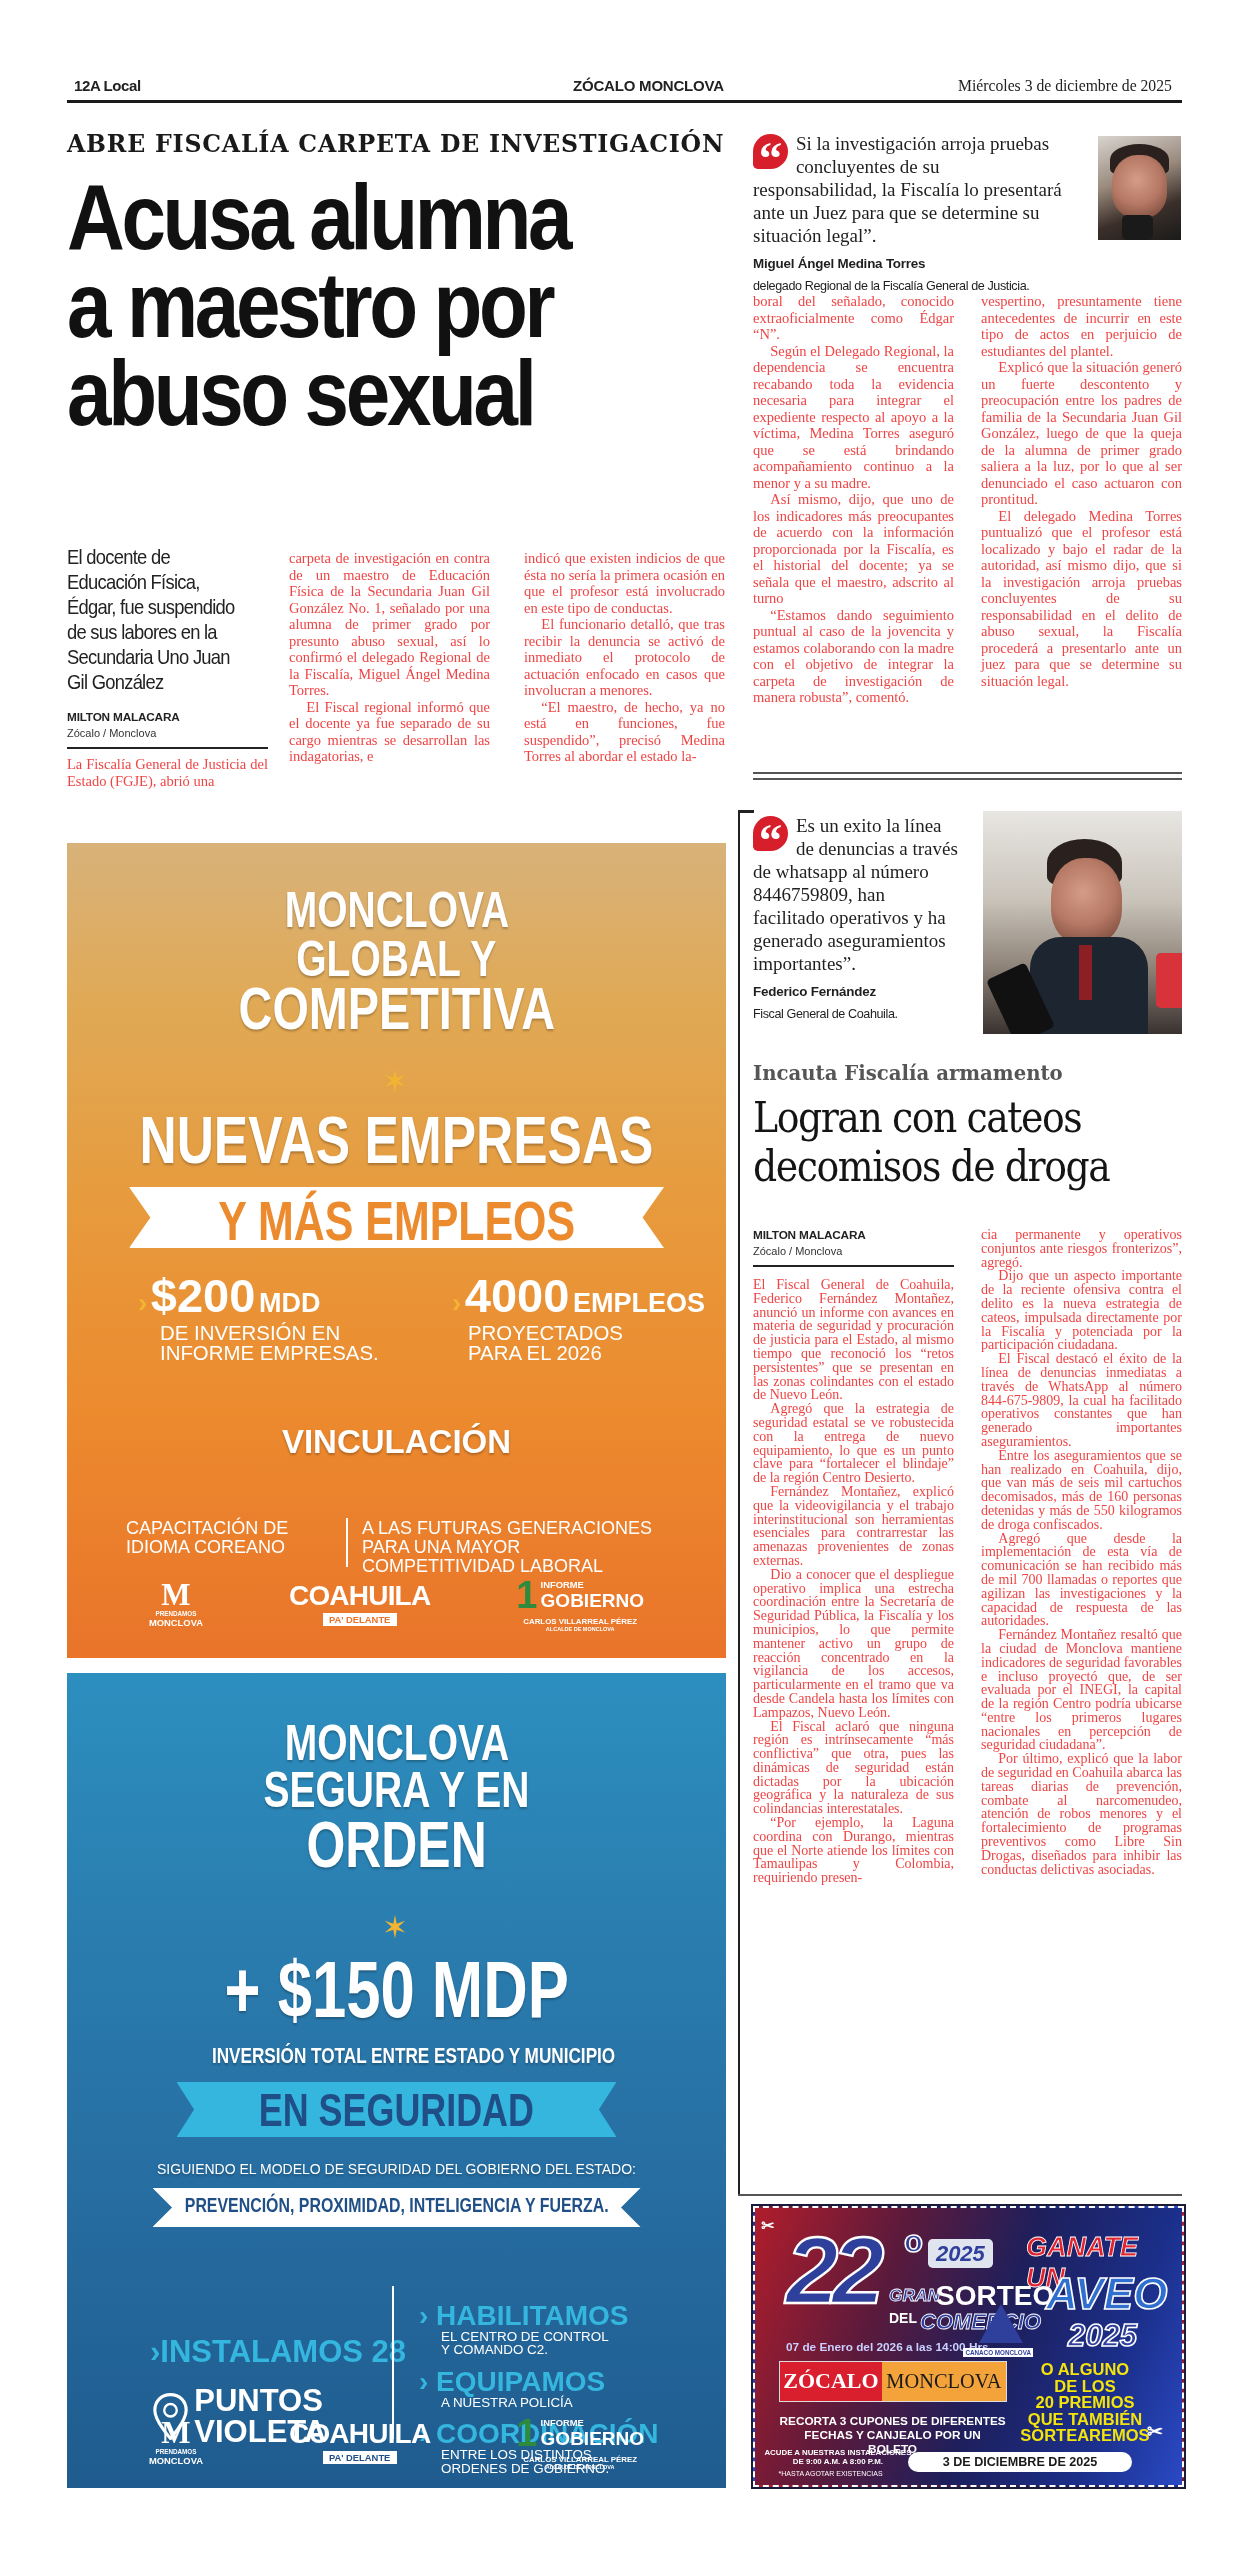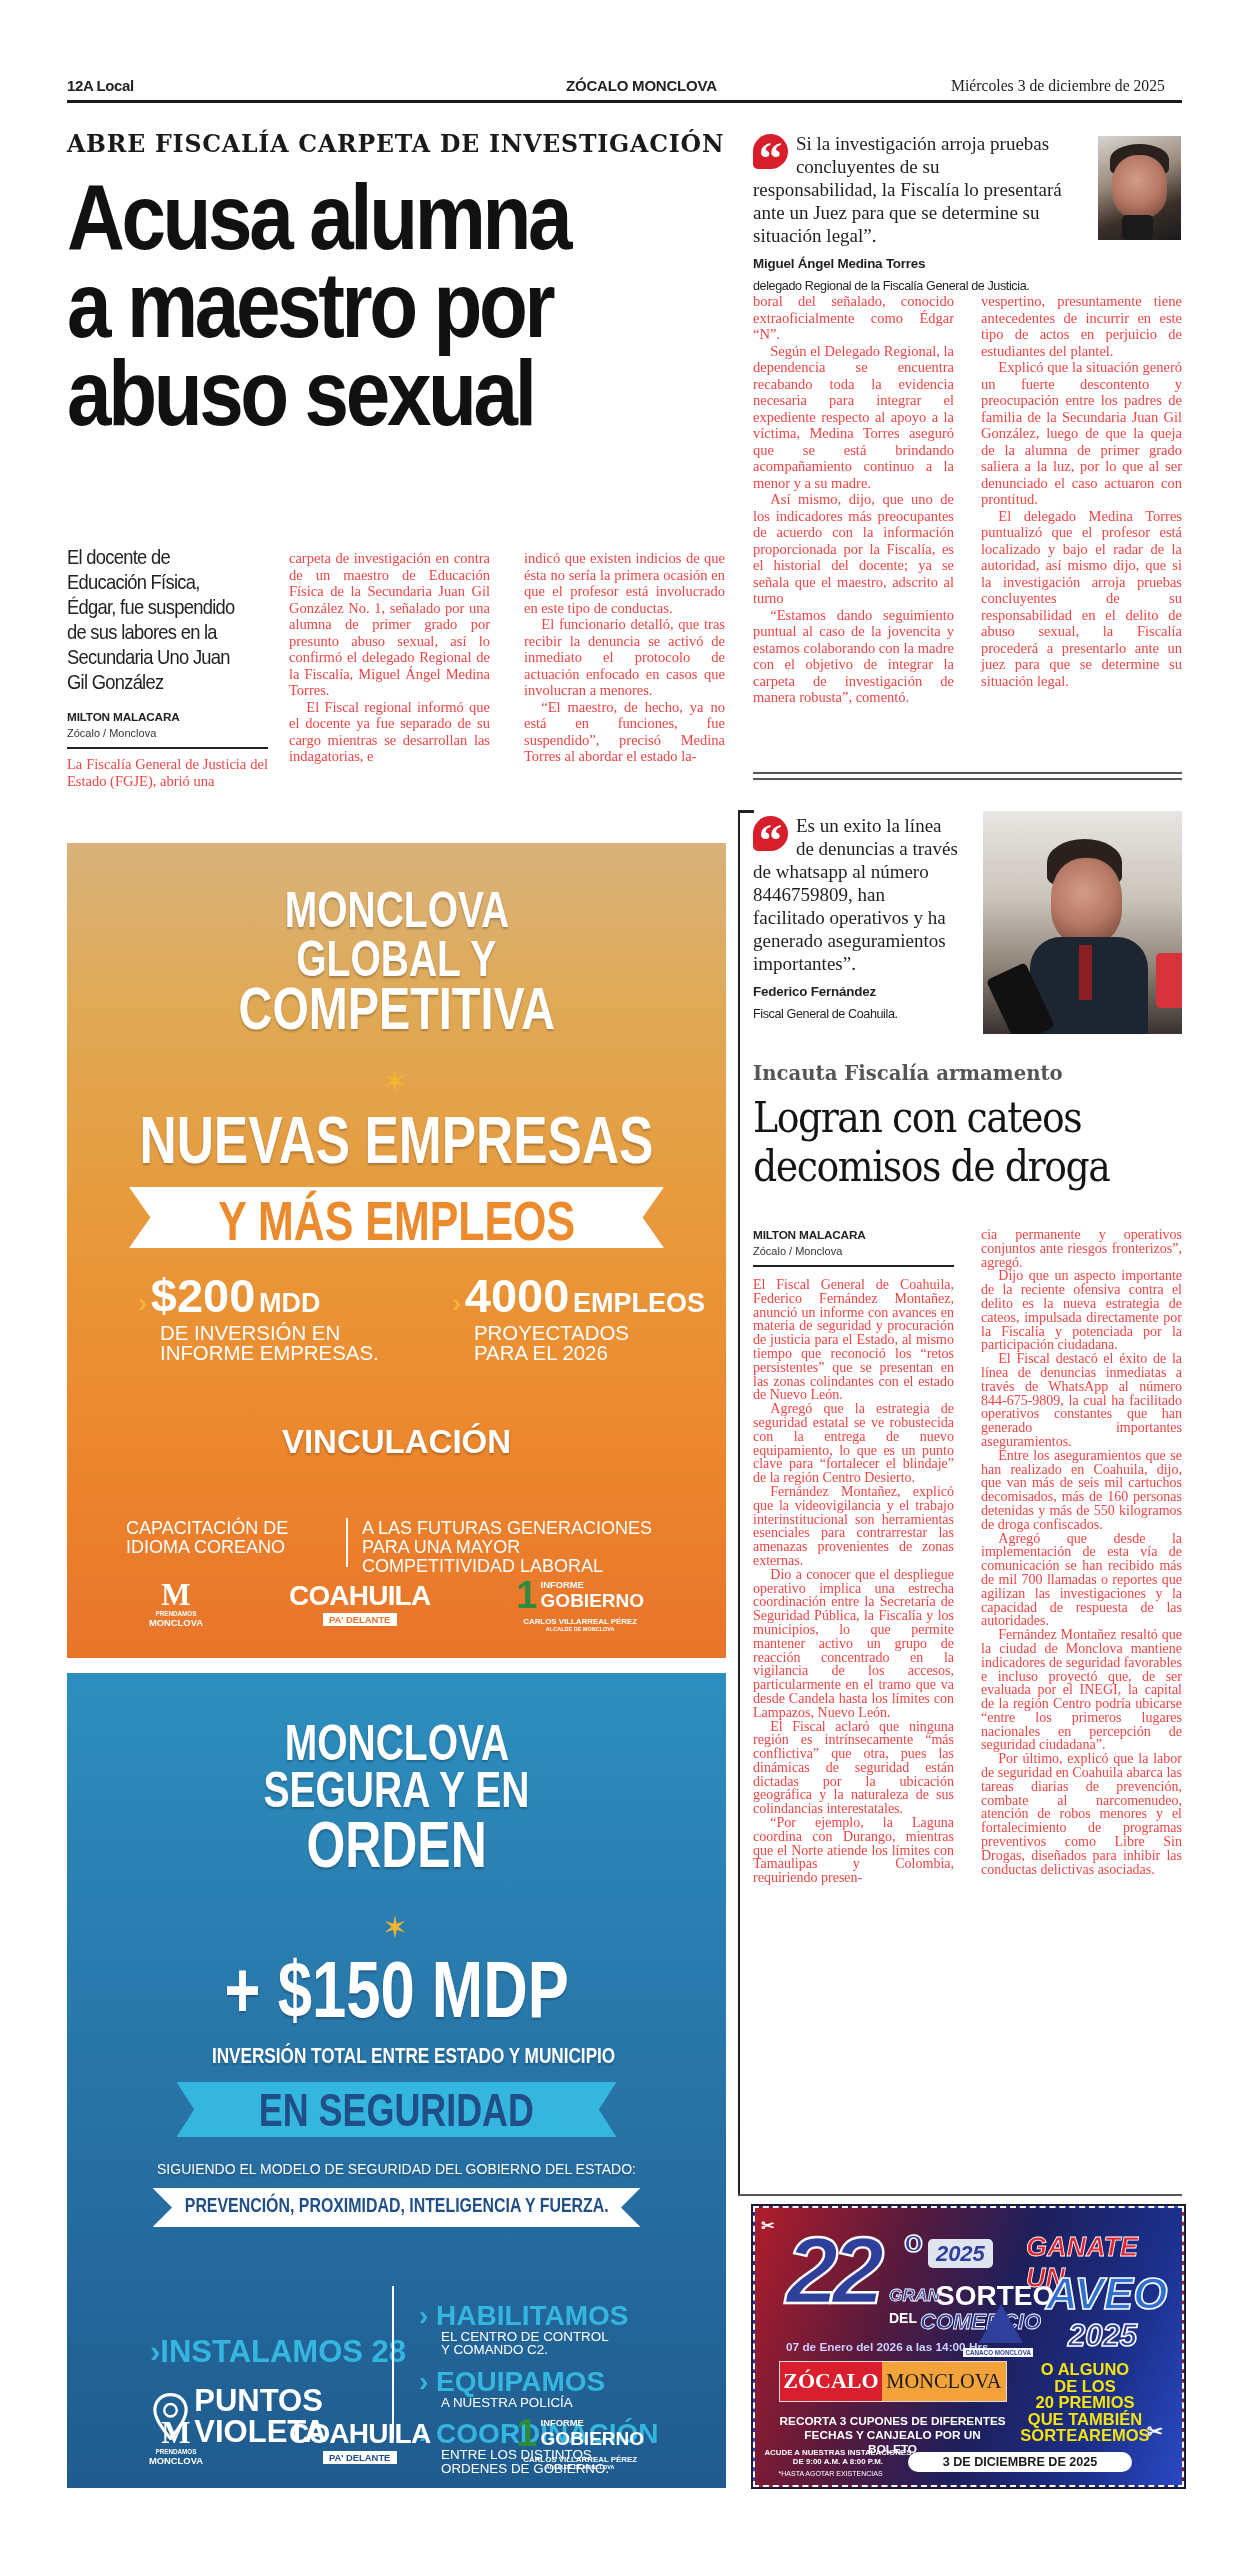--- a/index.html
+++ b/index.html
@@ -1,21 +1,21 @@
 <!DOCTYPE html>
 <html style="font-size:12.6px"><head>
 <meta charset="utf-8">
 <style>
   * { box-sizing: border-box; margin: 0; padding: 0; }
   html, body { width: 1248px; height: 2576px; background: #fff; overflow: hidden; }
   body { position: relative; font-family: "Liberation Serif", "DejaVu Serif", serif; color: #1c1c1c; }
   .abs { position: absolute; }
 
   
-  .folio { top: 77px; font-family: "Liberation Sans", sans-serif; font-size: 15px; color: #222; }
+  .folio { top: 77px; font-family: "Liberation Sans", sans-serif; font-size: 15px; color: #222; margin-left: 7px; }
   .folio-left { left: 67px; font-weight: bold; letter-spacing: -0.4px; }
   .folio-center { left: 566px; font-weight: bold; letter-spacing: -0.2px; }
   .folio-right { left: 951px; font-family: "Liberation Serif", serif; font-size: 15.7px; }
   .top-rule { left: 67px; top: 100px; width: 1115px; height: 3.1px; background: #1a1a1a; }
 
   
   .kicker { left: 67px; top: 130px; font-family: "DejaVu Serif", serif; font-weight: bold; font-size: 23.6px; letter-spacing: 0.8px; color: #1a1a1a; }
   .headline { left: 67px; top: 173px; width: 661px; font-family: "Liberation Sans", sans-serif; font-weight: bold; font-size: 93px; line-height: 88px; letter-spacing: -3.9px; color: #111; transform: scaleX(0.86); transform-origin: left top; }
 
   .deck { left: 67px; top: 545px; width: 204px; font-family: "Liberation Sans", sans-serif; font-size: 20.4px; line-height: 25px; letter-spacing: -0.8px; color: #222; transform: scaleX(0.9); transform-origin: left top; }
@@ -184,21 +184,21 @@
     <span style="font-size:27px;">MDD</span>
     <div style="font-size:20.4px; line-height:20.4px; font-weight:normal; margin-left:22px;">
       <div>DE INVERSIÓN EN</div>
       <div>INFORME EMPRESAS.</div>
     </div>
   </div>
   <div style="position:absolute; left:385px; top:425px; color:#fff; font-family:'Liberation Sans',sans-serif; font-weight:bold;">
     <span style="color:#f3b431; font-size:28px;">›</span>
     <span style="font-size:47px;">4000</span>
     <span style="font-size:27px;">EMPLEOS</span>
-    <div style="font-size:20.4px; line-height:20.4px; font-weight:normal; margin-left:22px;">
+    <div style="font-size:20.4px; line-height:20.4px; font-weight:normal; margin-left:16px;">
       <div>PROYECTADOS</div>
       <div>PARA EL 2026</div>
     </div>
   </div>
   <div class="ad-text" style="top:582px; font-size:33px; line-height:33px;">
     <div>VINCULACIÓN</div>
   </div>
   <div style="position:absolute; left:59px; top:676px; color:#fff; font-family:'Liberation Sans',sans-serif; font-size:18px; line-height:19px;">
     <div>CAPACITACIÓN DE</div>
     <div>IDIOMA COREANO</div>

